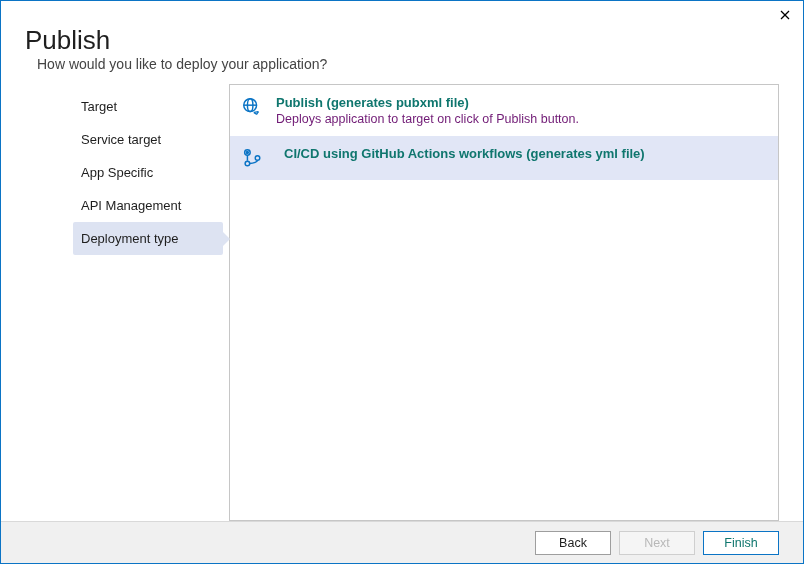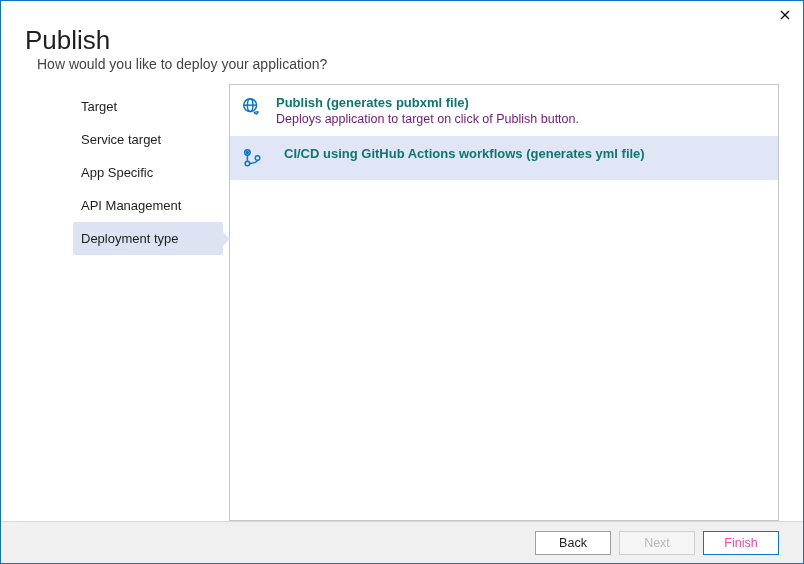--- a/index.html
+++ b/index.html
@@ -131,21 +131,21 @@
     min-width: 76px;
     border: 1px solid #9e9e9e;
     background: #fff;
     font-size: 12.5px;
     color: #1e1e1e;
     cursor: pointer;
     padding: 0 10px;
   }
   .btn.primary {
     border: 1px solid #0b74c5;
-    color: #ec4899;
+    color: #0f766e;
   }
   .btn:disabled {
     color: #b8b8b8;
     border-color: #cfcfcf;
     background: #f5f5f5;
     cursor: default;
   }
 </style>
 </head>
 <body>

